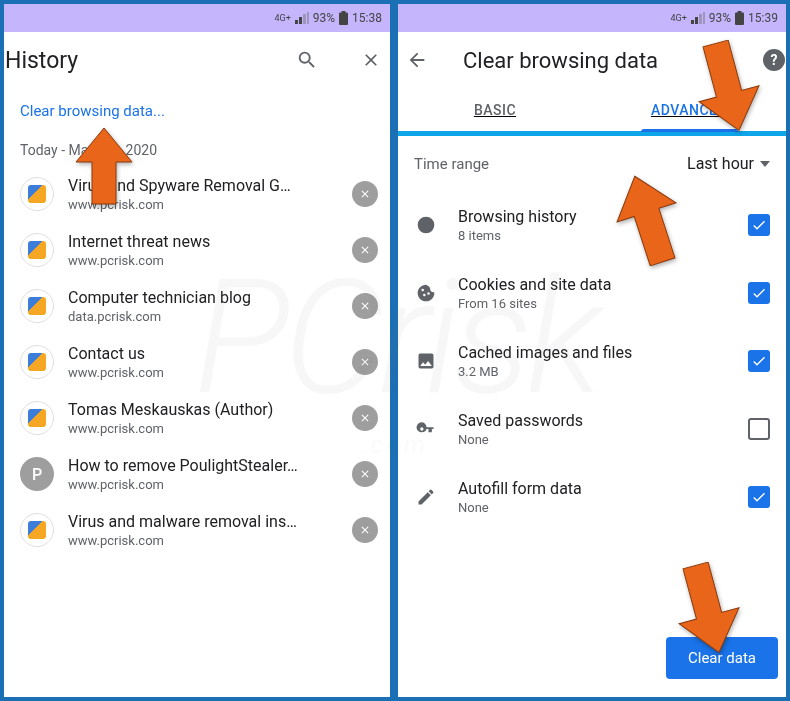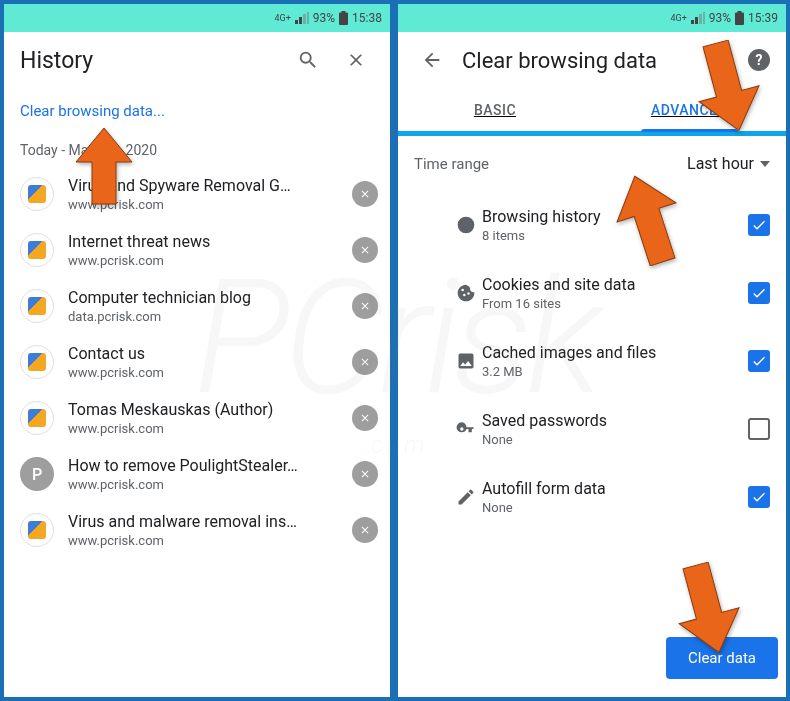--- a/index.html
+++ b/index.html
@@ -15,37 +15,37 @@
   .phone {
     background: #fff;
     display: flex;
     flex-direction: column;
     position: relative;
   }
   .phone-left { width: 394px; height: 701px; border: 4px solid #1a6fb5; }
   .phone-right { width: 396px; height: 701px; border: 4px solid #1a6fb5; }
   .status-bar {
     height: 28px;
-    background: #5eead4;
+    background: #c4b5fd;
     display: flex;
     justify-content: flex-end;
     align-items: center;
     padding: 0 8px;
     font-size: 12px;
     color: #444;
     gap: 4px;
   }
   .status-bar .net { font-size: 9px; }
   .signal-icon svg, .battery-icon svg { display: block; }
   .appbar {
     height: 56px;
     display: flex;
     align-items: center;
-    padding: 0 16px;
-    gap: 12px;
+    padding: 0 1px;
+    gap: 28px;
   }
   .appbar .title { font-size: 22px; flex: 1; color: #202124; }
   .appbar .title-big { font-size: 23px; }
   .icon-btn {
     width: 36px; height: 36px;
     display: flex; align-items: center; justify-content: center;
     color: #5f6368;
   }
   .link {
     color: #1a73e8;
@@ -118,22 +118,21 @@
     padding: 18px 16px;
     font-size: 15px; color: #5f6368;
   }
   .time-range-row .tr-label { flex: 1; }
   .time-range-row .tr-value { color: #202124; margin-right: 6px; font-size: 16px; }
   .tri-down { width: 0; height: 0; border-left: 5px solid transparent; border-right: 5px solid transparent; border-top: 6px solid #5f6368; }
   .cbd-list { display: flex; flex-direction: column; }
   .cbd-item {
     display: flex; align-items: center;
     padding: 16px 16px;
-    gap: 4px;
-    margin-left: 40px;
+    gap: 20px;
   }
   .cbd-icon { width: 24px; display:flex; justify-content:center; color:#5f6368; }
   .cbd-text { flex: 1; }
   .cbd-title { font-size: 16px; color: #202124; }
   .cbd-sub { font-size: 13px; color: #5f6368; margin-top: 2px; }
   .chk {
     width: 22px; height: 22px; border-radius: 3px;
     display: flex; align-items: center; justify-content: center;
   }
   .chk.on { background: #1a73e8; }

